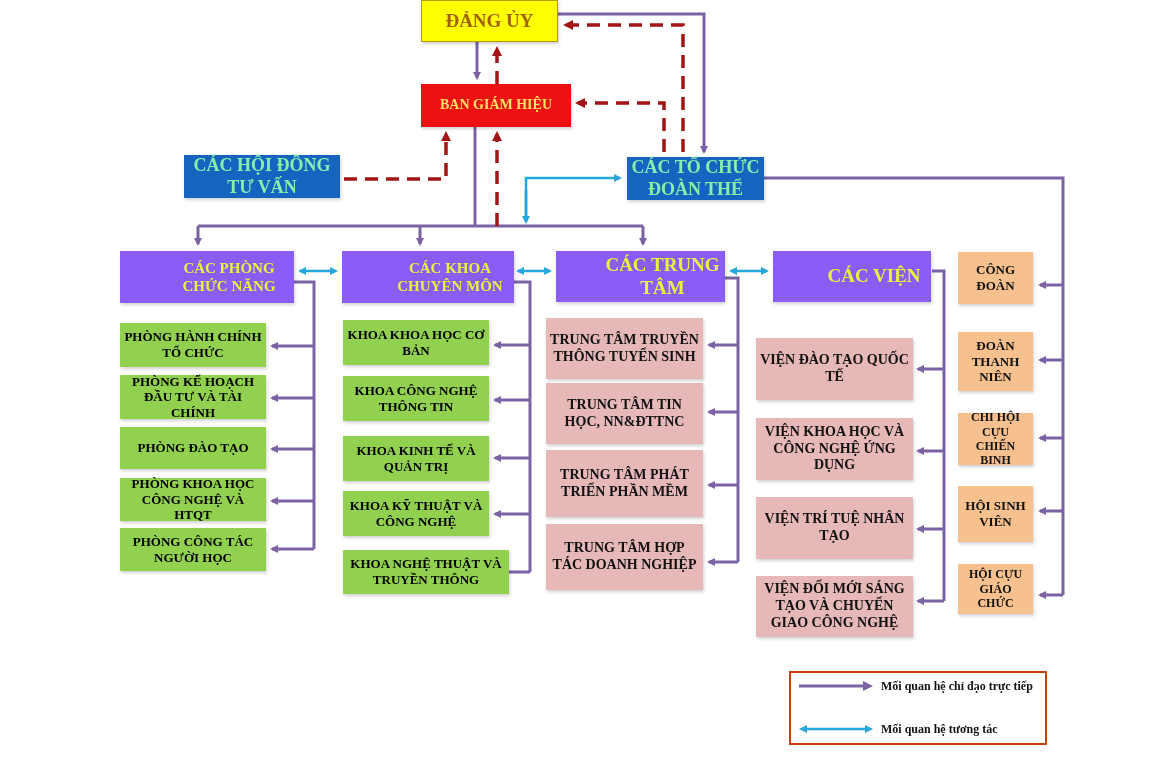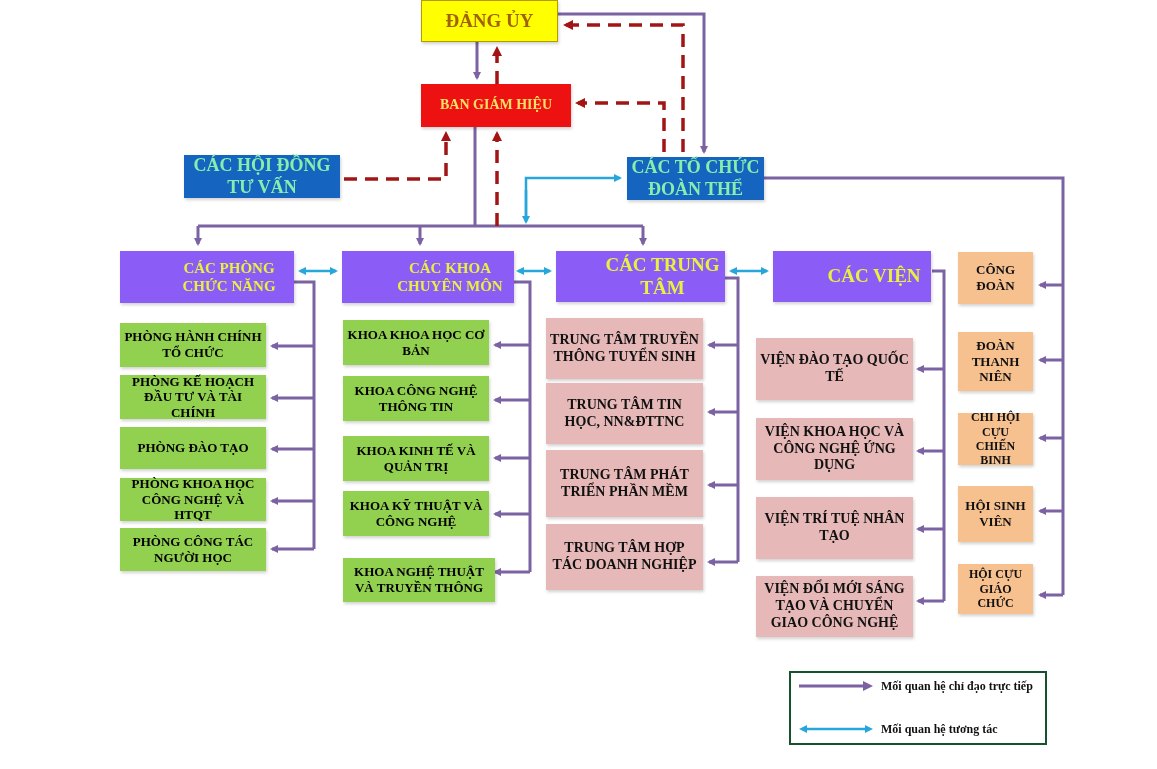--- a/index.html
+++ b/index.html
@@ -12,21 +12,21 @@
   .yellow { background: #ffff00; color: #a16207; border: 1.5px solid #b49a00; font-size: 19px; }
   .red { background: #ee1111; color: #ffe066; font-size: 14px; }
   .blue { background: #1565c0; color: #86efac; font-size: 18px; }
   .green { background: #8b5cf6; color: #e6f23f; font-size: 15px; padding-left: 48px; }
   .green.big { font-size: 19px; }
   .lgreen { background: #92d050; color: #000000; font-size: 13px; }
   .pink { background: #e6b8b7; color: #111111; font-size: 14px; }
   .orange { background: #f7c08f; color: #111111; font-size: 13px; }
   .orange.small { font-size: 12px; }
   .legend { position: absolute; left: 789px; top: 671px; width: 258px; height: 74px;
-            border: 2px solid #14532d; box-sizing: border-box; z-index: 2; background: #fff; padding-left: 46px; }
+            border: 2px solid #c2410c; box-sizing: border-box; z-index: 2; background: #fff; padding-left: 46px; }
   .legend-row { position: absolute; left: 0; height: 20px; display: flex; align-items: center; }
   .legend-row svg { width: 78px; height: 12px; margin-left: 0px; }
   .legend-label { font-size: 12px; font-weight: bold; color: #111; margin-left: 6px; white-space: nowrap; }
 </style>
 </head>
 <body>
 
 <svg id="lines" xmlns="http://www.w3.org/2000/svg">
   <defs>
     <marker id="mP" markerWidth="8" markerHeight="8" refX="6" refY="4" orient="auto" markerUnits="userSpaceOnUse">
@@ -119,21 +119,21 @@
 <div class="box lgreen" style="left:120px;top:323px;width:146px;height:44px;">PHÒNG HÀNH CHÍNH TỔ CHỨC</div>
 <div class="box lgreen" style="left:120px;top:375px;width:146px;height:44px;">PHÒNG KẾ HOẠCH ĐẦU TƯ VÀ TÀI CHÍNH</div>
 <div class="box lgreen" style="left:120px;top:427px;width:146px;height:42px;">PHÒNG ĐÀO TẠO</div>
 <div class="box lgreen" style="left:120px;top:478px;width:146px;height:43px;">PHÒNG KHOA HỌC CÔNG NGHỆ VÀ HTQT</div>
 <div class="box lgreen" style="left:120px;top:528px;width:146px;height:43px;text-align:center;">PHÒNG CÔNG TÁC NGƯỜI HỌC</div>
 
 <div class="box lgreen" style="left:343px;top:320px;width:146px;height:45px;">KHOA KHOA HỌC CƠ BẢN</div>
 <div class="box lgreen" style="left:343px;top:376px;width:146px;height:45px;">KHOA CÔNG NGHỆ THÔNG TIN</div>
 <div class="box lgreen" style="left:343px;top:436px;width:146px;height:45px;">KHOA KINH TẾ VÀ QUẢN TRỊ</div>
 <div class="box lgreen" style="left:343px;top:491px;width:146px;height:45px;">KHOA KỸ THUẬT VÀ CÔNG NGHỆ</div>
-<div class="box lgreen" style="left:343px;top:550px;width:152px;height:44px;margin-top:8px;">KHOA NGHỆ THUẬT VÀ TRUYỀN THÔNG</div>
+<div class="box lgreen" style="left:343px;top:550px;width:166px;height:44px;">KHOA NGHỆ THUẬT VÀ TRUYỀN THÔNG</div>
 
 <div class="box pink" style="left:546px;top:318px;width:157px;height:61px;">TRUNG TÂM TRUYỀN THÔNG TUYỂN SINH</div>
 <div class="box pink" style="left:546px;top:383px;width:157px;height:61px;">TRUNG TÂM TIN HỌC, NN&amp;ĐTTNC</div>
 <div class="box pink" style="left:546px;top:450px;width:157px;height:67px;">TRUNG TÂM PHÁT TRIỂN PHẦN MỀM</div>
 <div class="box pink" style="left:546px;top:524px;width:157px;height:66px;">TRUNG TÂM HỢP TÁC DOANH NGHIỆP</div>
 
 <div class="box pink" style="left:756px;top:338px;width:157px;height:62px;">VIỆN ĐÀO TẠO QUỐC TẾ</div>
 <div class="box pink" style="left:756px;top:418px;width:157px;height:62px;">VIỆN KHOA HỌC VÀ CÔNG NGHỆ ỨNG DỤNG</div>
 <div class="box pink" style="left:756px;top:497px;width:157px;height:62px;">VIỆN TRÍ TUỆ NHÂN TẠO</div>
 <div class="box pink" style="left:756px;top:576px;width:157px;height:61px;">VIỆN ĐỔI MỚI SÁNG TẠO VÀ CHUYỂN GIAO CÔNG NGHỆ</div>

